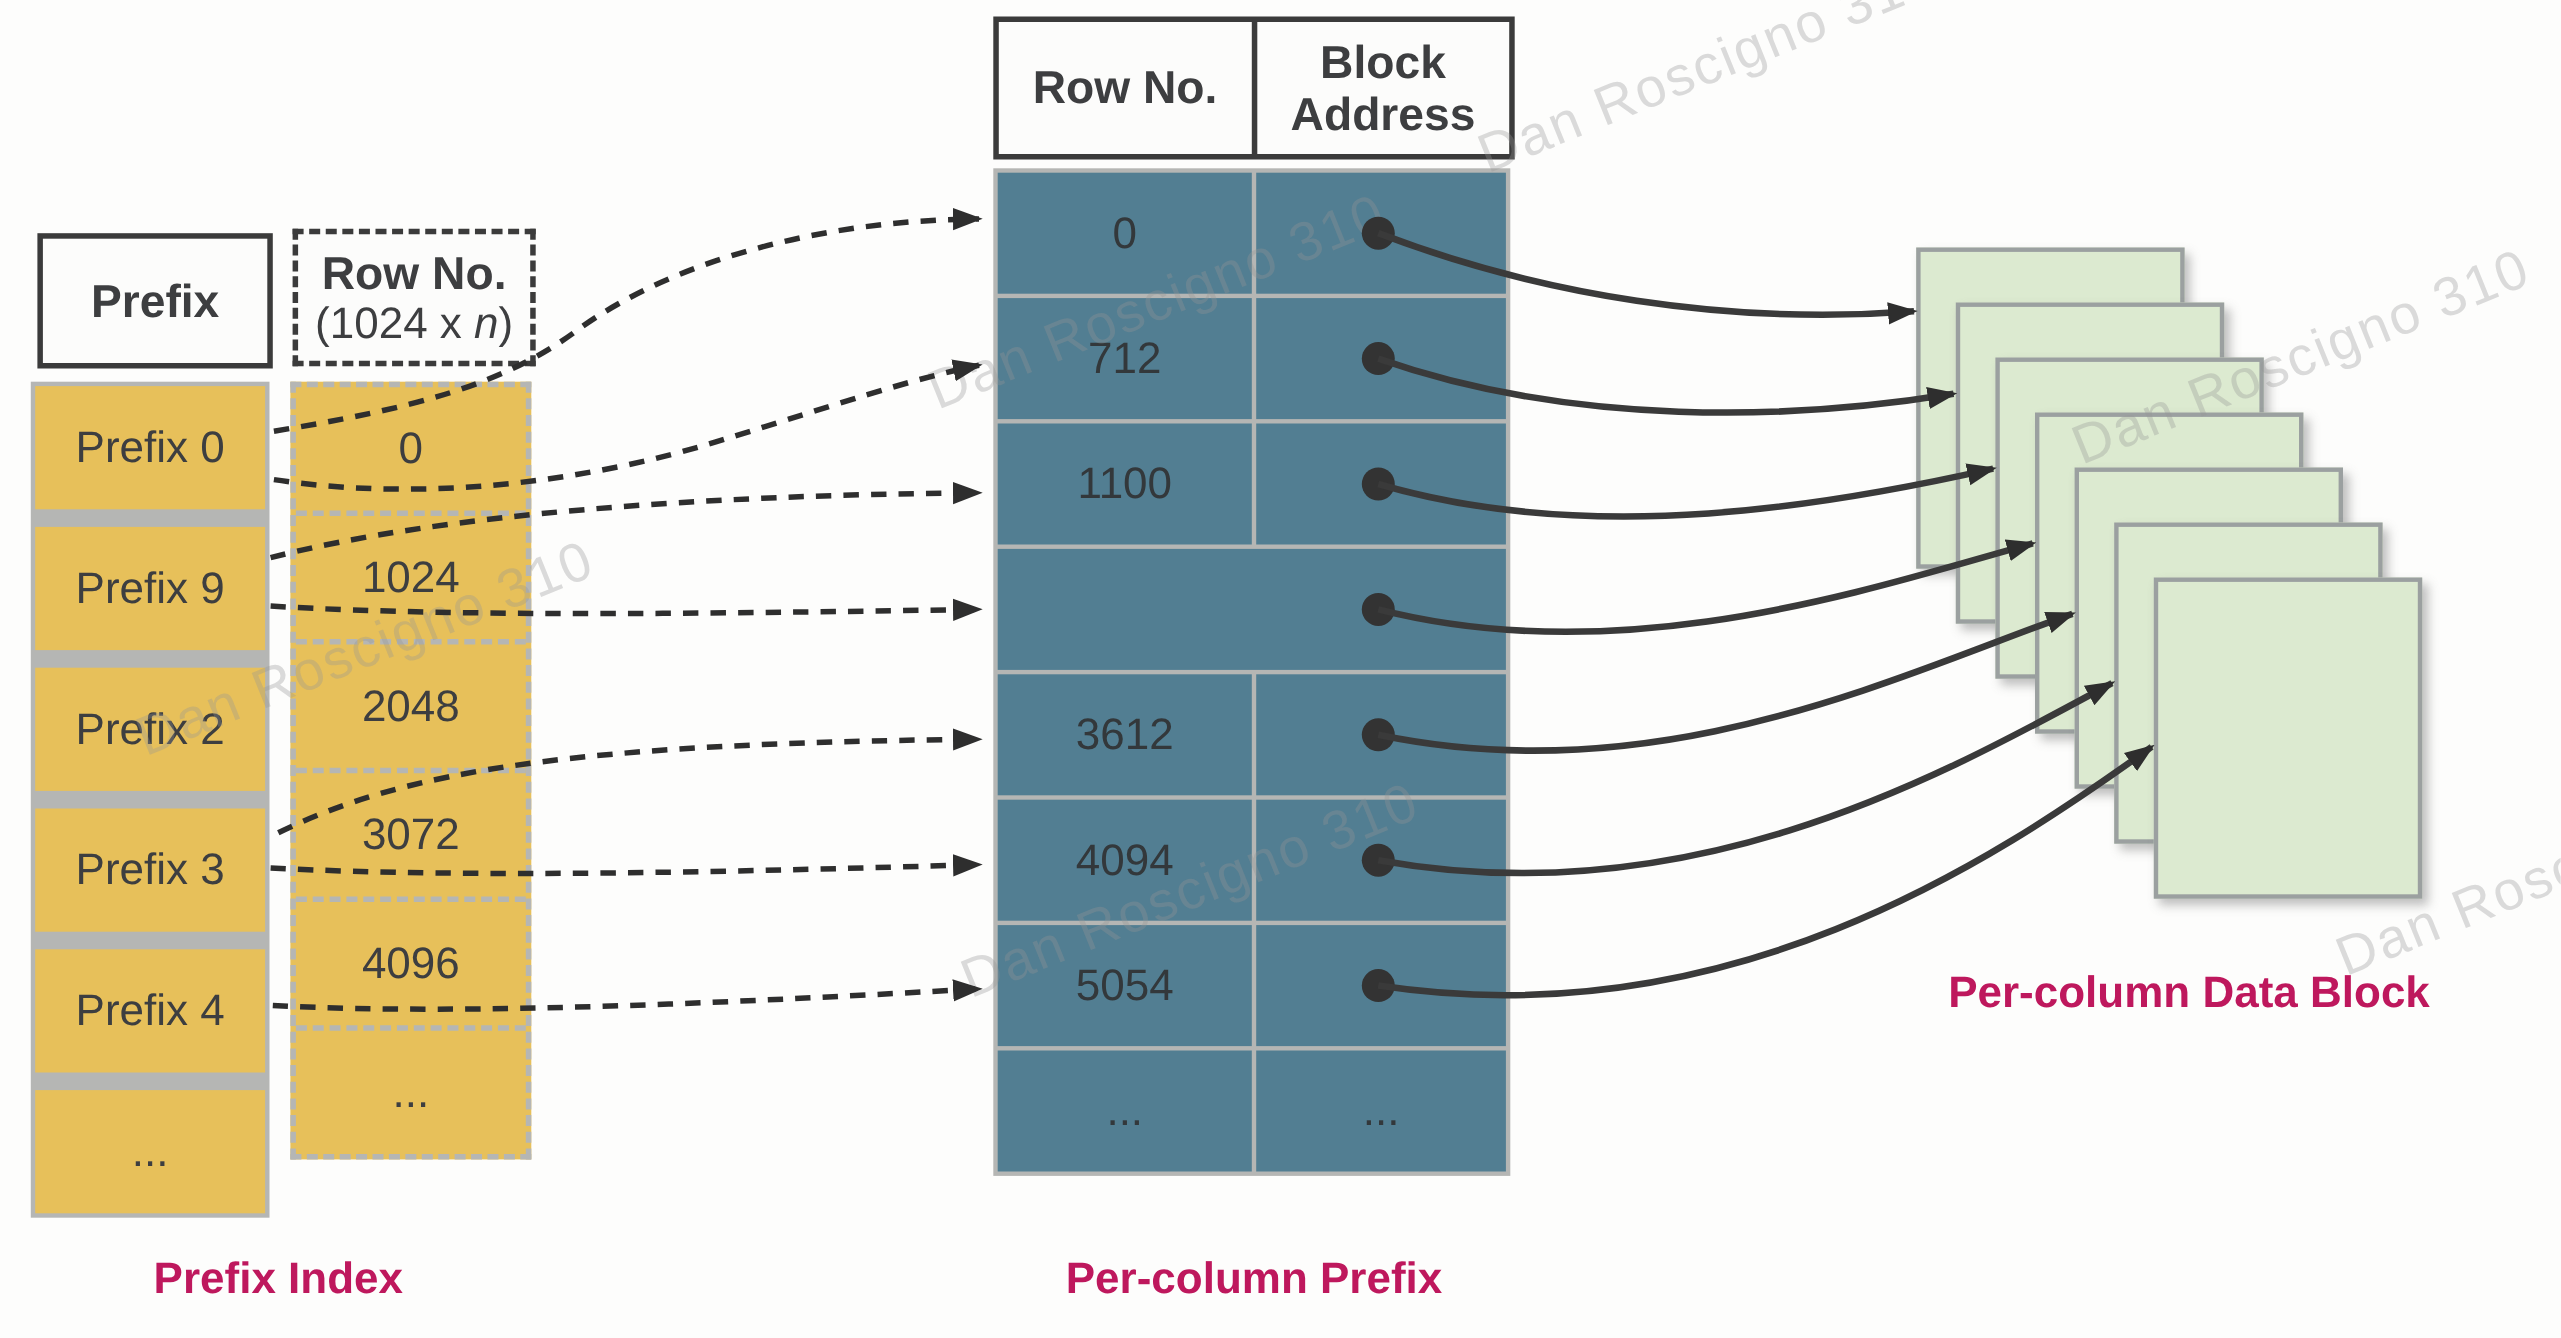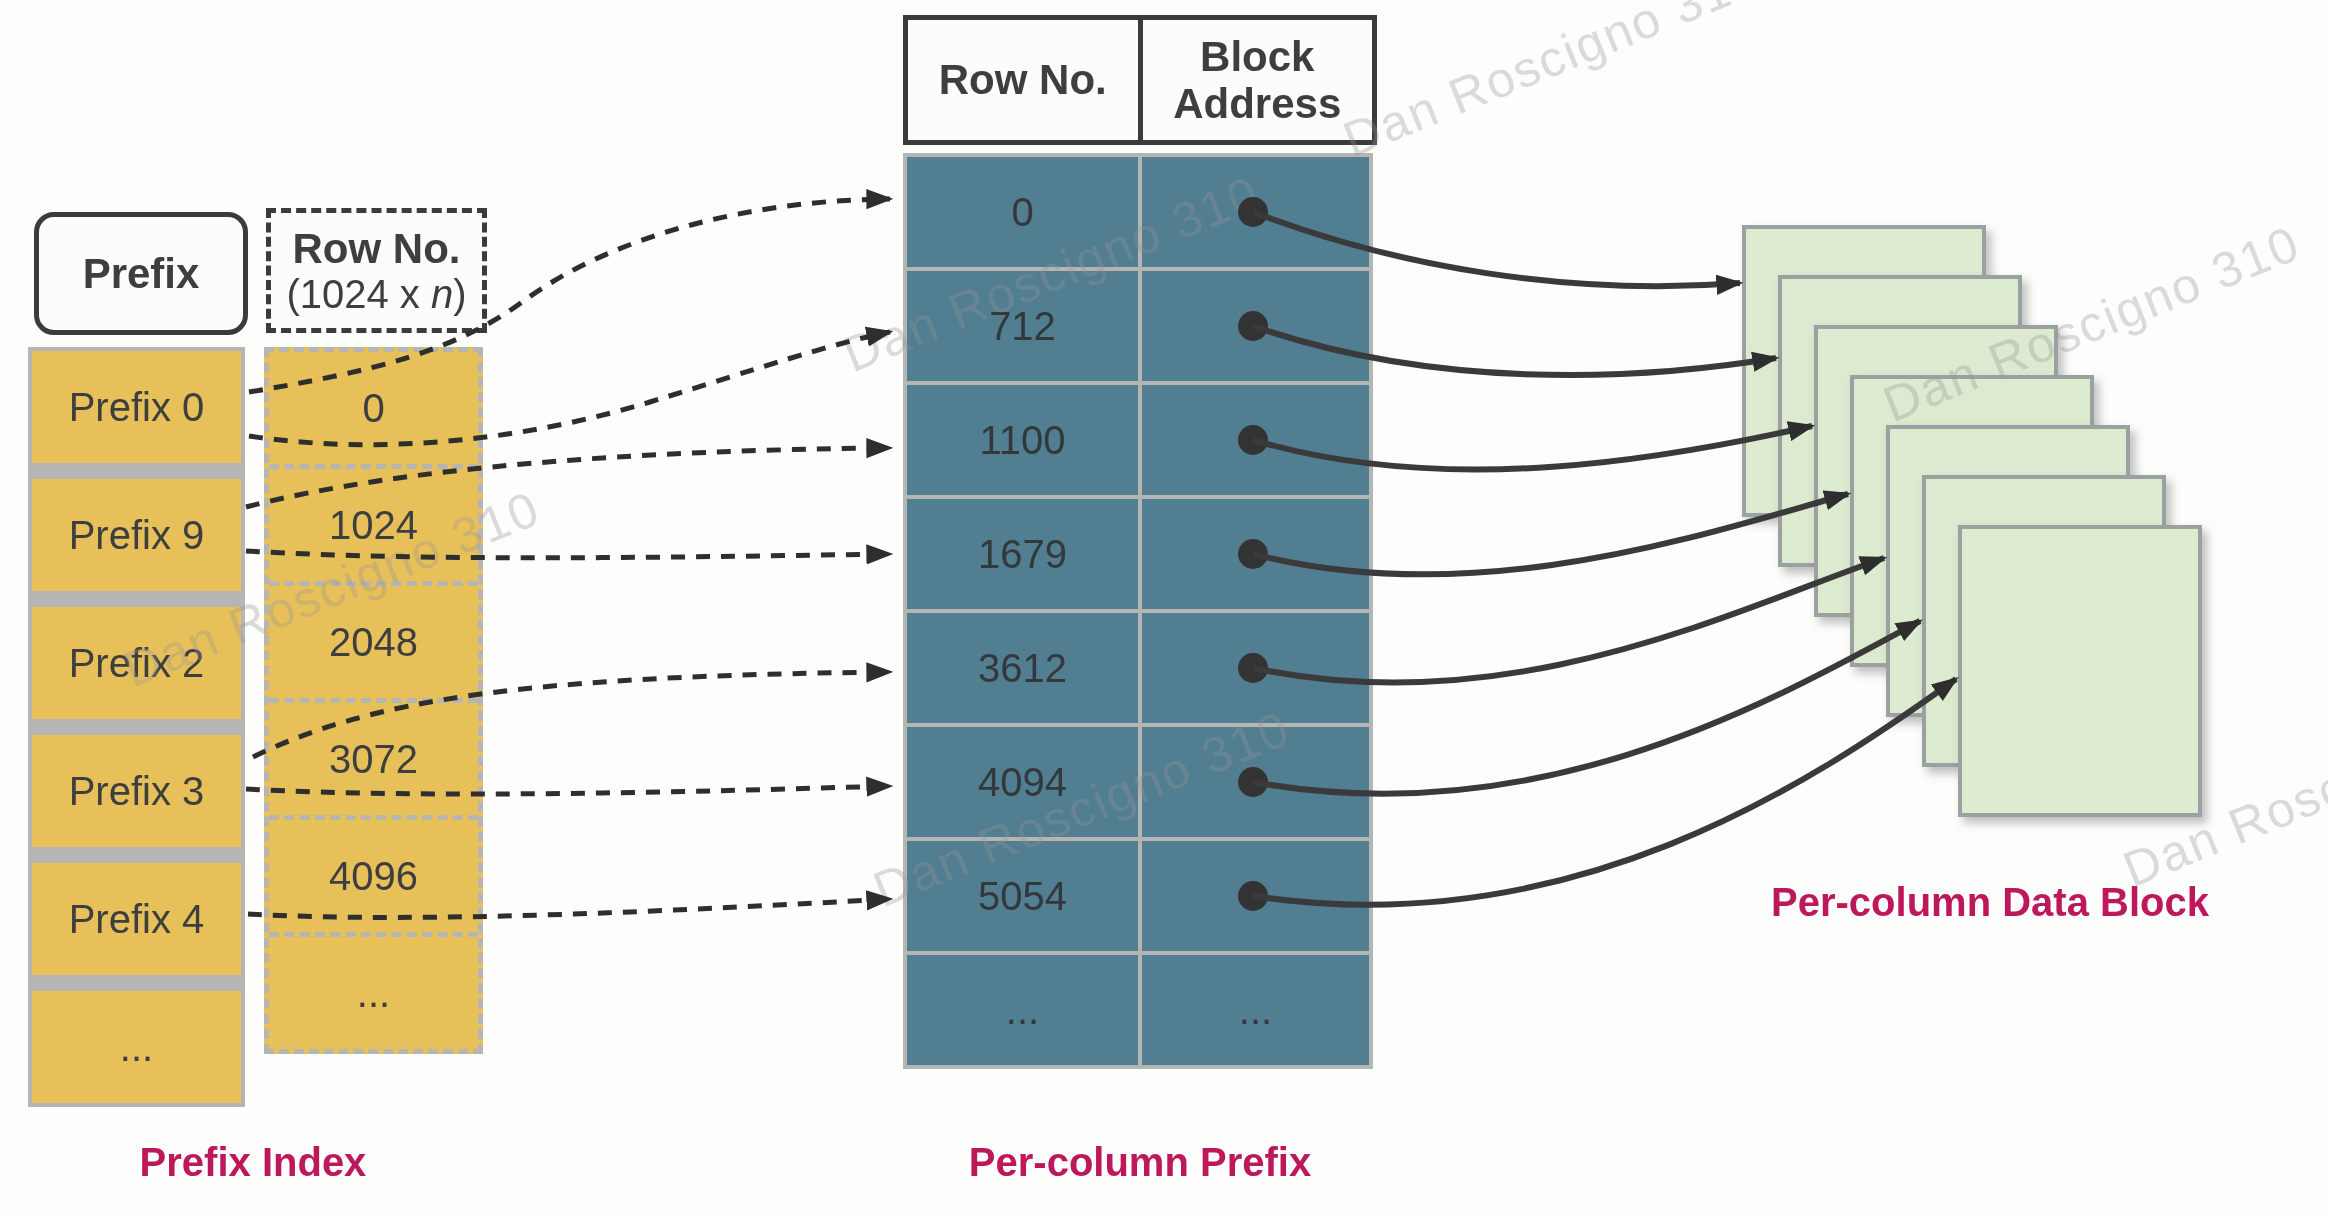--- a/index.html
+++ b/index.html
@@ -7,21 +7,21 @@
     --gray:#b5b6b4; --dark:#3b3b3b; --text:#3d3e40; --arrow:#333333;
   }
   html,body{margin:0;padding:0;background:#fdfdfc;}
   #canvas{position:relative;width:2328px;height:1216px;background:#fdfdfc;overflow:hidden;
           font-family:"Liberation Sans",sans-serif;color:var(--text);}
 
   
   .hdr-box{position:absolute;background:#fcfcfb;border:5px solid var(--dark);
            display:flex;align-items:center;justify-content:center;
            font-weight:bold;font-size:42px;text-align:center;}
-  #prefix-header{left:34px;top:212px;width:204px;height:113px;border-radius:20px;}
+  #prefix-header{left:34px;top:212px;width:204px;height:113px;}
   #rowno-header{left:266px;top:208px;width:211px;height:115px;border-style:dashed;
                 flex-direction:column;line-height:1.12;}
   #rowno-header .formula{font-weight:normal;font-size:40px;}
   #pcp-header{left:903px;top:15px;width:464px;height:120px;padding:0;}
   #pcp-header .ph-cell{flex:1;height:100%;display:flex;align-items:center;justify-content:center;
                        line-height:1.12;}
   #pcp-header .ph-cell + .ph-cell{border-left:5px solid var(--dark);}
 
   
   #prefix-col{position:absolute;left:28px;top:347px;width:209px;padding:4px;
@@ -109,21 +109,20 @@
       </div>
       <div class="prow">
         <div class="pcell c1">712</div>
         <div class="pcell c2"></div>
       </div>
       <div class="prow">
         <div class="pcell c1">1100</div>
         <div class="pcell c2"></div>
       </div>
       <div class="prow">
-        <div class="pcell c1">1679</div>
         <div class="pcell c2"></div>
       </div>
       <div class="prow">
         <div class="pcell c1">3612</div>
         <div class="pcell c2"></div>
       </div>
       <div class="prow">
         <div class="pcell c1">4094</div>
         <div class="pcell c2"></div>
       </div>

